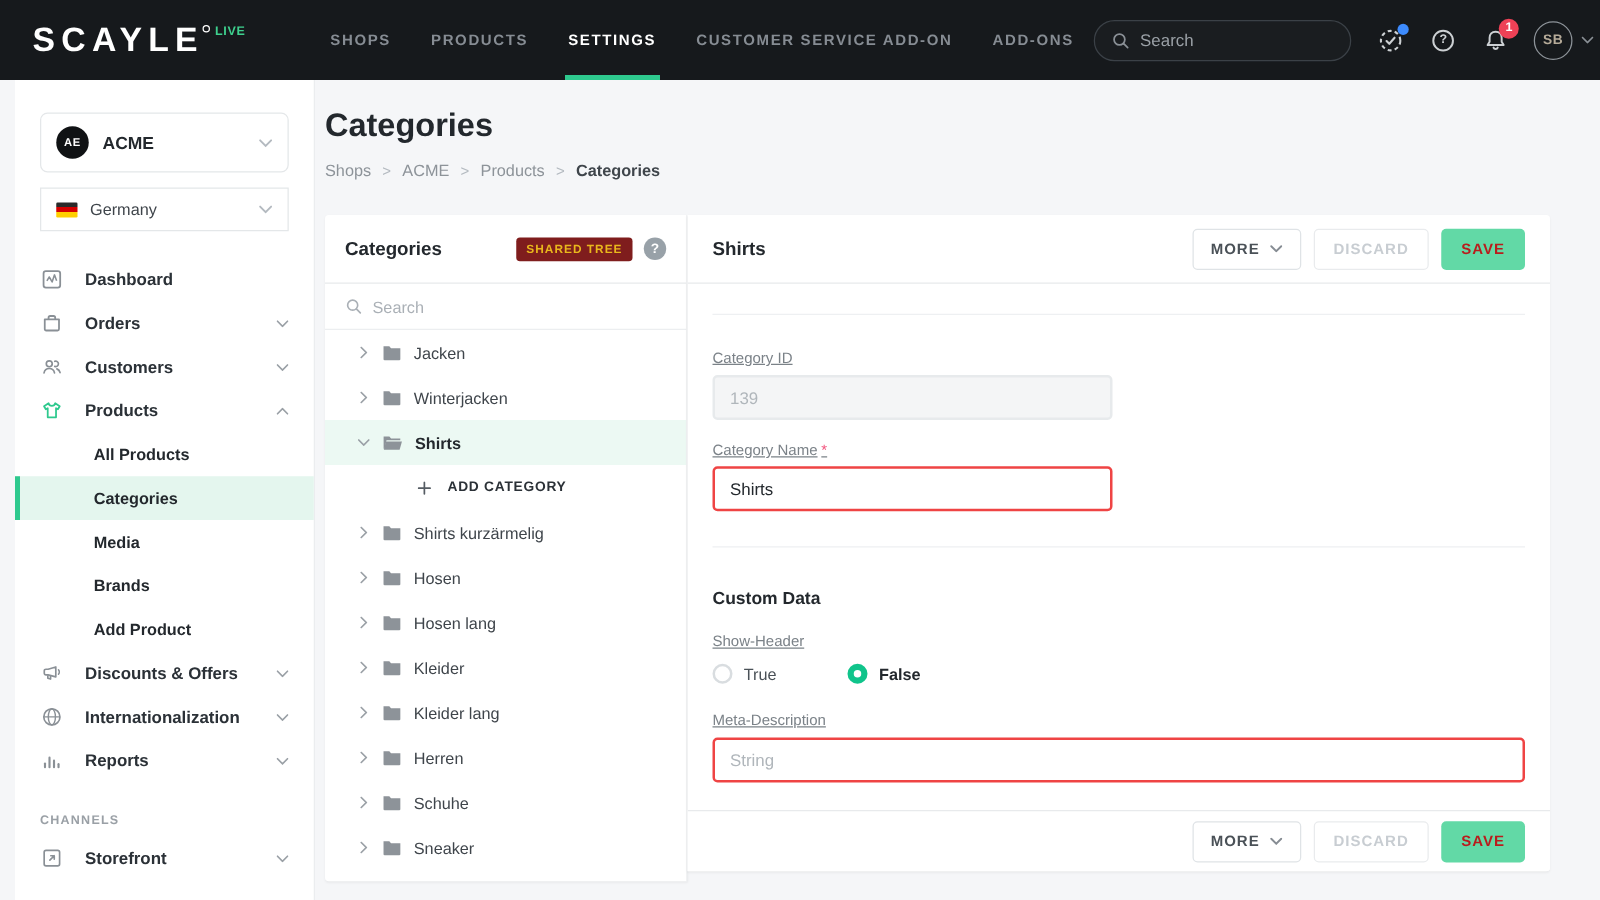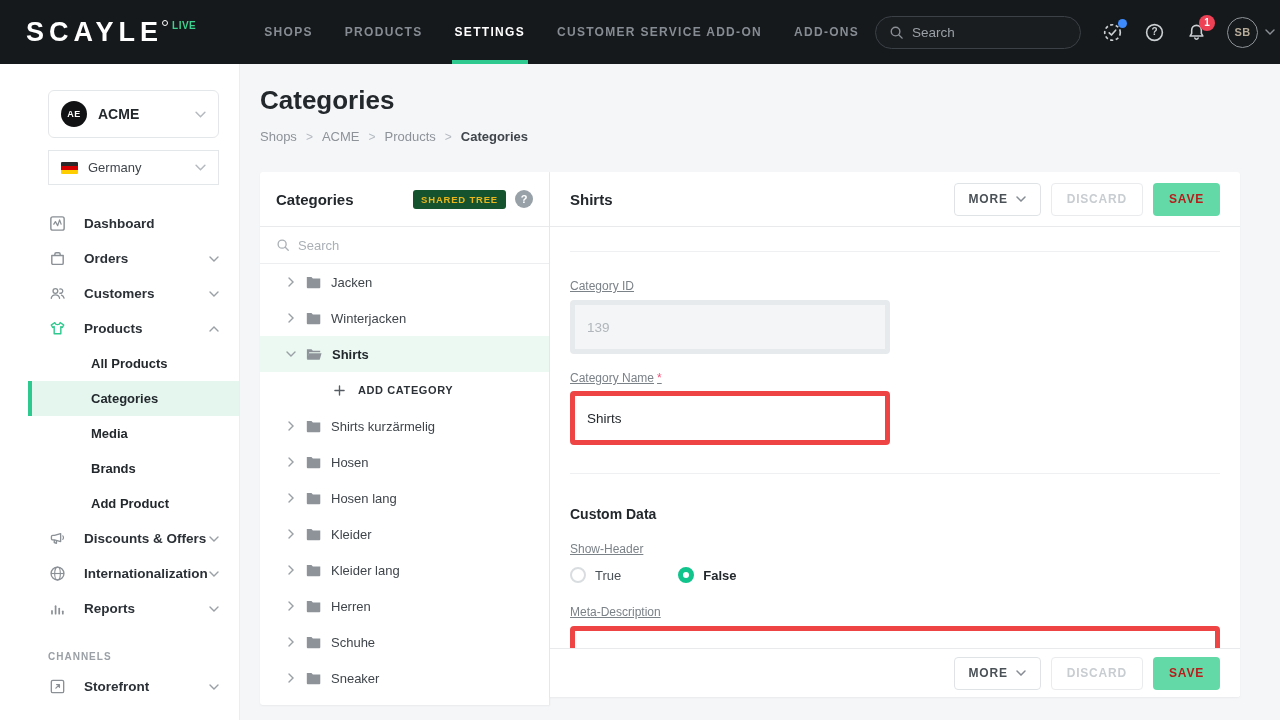--- a/index.html
+++ b/index.html
@@ -25,21 +25,21 @@
   .search-pill input::placeholder { color:#9aa0a6; }
   .tb-icon-btn { position:relative; margin-left:21px; color:#ccd0d3; cursor:pointer; }
   .dot-blue { position:absolute; top:-3px; right:-4px; width:9px; height:9px; border-radius:50%; background:#3d8bfd; }
   .badge-red { position:absolute; top:-7px; right:-8px; min-width:16px; height:16px; border-radius:8px; background:#ee4156; color:#fff; font-size:10px; font-weight:700; display:flex; align-items:center; justify-content:center; padding:0 4px; }
   .help-q { position:absolute; top:50%; left:50%; transform:translate(-50%,-52%); font-size:10px; font-weight:700; color:#ccd0d3; }
   .avatar-wrap { display:flex; align-items:center; margin-left:20px; cursor:pointer; }
   .avatar { width:31px; height:31px; border-radius:50%; border:1.5px solid #8d9399; color:#b6ab99; font-size:11px; font-weight:700; display:flex; align-items:center; justify-content:center; letter-spacing:.5px; }
   .avatar-chev { color:#8a9096; margin-left:7px; }
 
   
-  .sidebar { position:absolute; top:64px; left:0; width:240px; height:656px; background:#fff; border-right:1px solid #ebedef;padding-left:28px; }
+  .sidebar { position:absolute; top:64px; left:12px; width:240px; height:656px; background:#fff; border-right:1px solid #ebedef; }
   .shop-card { margin:26px 20px 0; height:48px; border:1px solid #e4e7e9; border-radius:6px; display:flex; align-items:center; padding:0 12px; cursor:pointer; }
   .shop-avatar { width:26px; height:26px; border-radius:50%; background:#101214; color:#fff; font-size:9px; font-weight:700; display:flex; align-items:center; justify-content:center; letter-spacing:.5px; }
   .shop-name { margin-left:11px; font-size:14px; font-weight:700; color:#23282d; flex:1; }
   .card-chev { color:#b4bac0; }
   .country-card { margin:12px 20px 16px; height:35px; border:1px solid #e4e7e9; border-radius:0; display:flex; align-items:center; padding:0 12px; cursor:pointer; }
   .flag-de { width:17px; height:12px; border-radius:1px; background:linear-gradient(#2a2a2a 0 33%, #d40000 33% 66%, #ffce00 66% 100%); }
   .country-name { margin-left:10px; font-size:13px; color:#3f454b; flex:1; }
   .snav { margin-top:21px; }
   .snav-item { height:35px; display:flex; align-items:center; padding:0 20px; font-size:13.5px; font-weight:600; color:#2b3137; cursor:pointer; }
   .snav-icon { width:19px; height:19px; color:#8a9096; margin-right:17px; flex:none; }
@@ -57,21 +57,21 @@
   .bc-item { cursor:pointer; }
   .bc-sep { color:#b4bac0; font-size:12px; }
   .bc-last { color:#3f454b; font-weight:700; }
 
   .panels { position:absolute; left:20px; top:108px; display:flex; align-items:flex-start; }
 
   
   .tree-panel { width:290px; height:533px; background:#fff; border-right:1px solid #e8eaec; border-radius:3px 0 0 3px; box-shadow:0 1px 2px rgba(0,0,0,.05); overflow:hidden; }
   .tree-header { height:55px; border-bottom:1px solid #e8eaec; display:flex; align-items:center; padding:0 16px; }
   .tree-title { font-size:15px; font-weight:700; color:#23282d; flex:1; }
-  .shared-badge { background:#14532d; color:#e9b71c; font-size:9.5px; font-weight:800; letter-spacing:.8px; padding:4px 8px; border-radius:3px; }
+  .shared-badge { background:#7f1d1d; color:#e9b71c; font-size:9.5px; font-weight:800; letter-spacing:.8px; padding:4px 8px; border-radius:3px; }
   .help-dot { width:18px; height:18px; border-radius:50%; background:#98a1a8; color:#fff; font-size:11px; font-weight:700; display:flex; align-items:center; justify-content:center; margin-left:9px; cursor:pointer; }
   .tree-search { height:37px; border-bottom:1px solid #eceef0; display:flex; align-items:center; padding:0 16px; color:#aab0b6; }
   .tree-search input { border:none; font-size:13px; color:#3f454b; margin-left:8px; width:200px; }
   .tree-search input::placeholder { color:#aab0b6; }
   .trow { height:36px; display:flex; align-items:center; padding-left:28px; font-size:13px; color:#3f454b; cursor:pointer; }
   .tchev { width:8px; color:#9aa0a6; margin-right:10px; flex:none; }
   .tchev.down svg { transform:rotate(90deg); }
   .tfolder { color:#8d9399; margin-right:10px; display:flex; flex:none; }
   .trow.selected { background:#ecf9f3; color:#23282d; font-weight:700; }
   .trow.action { padding-left:74px; font-size:11px; font-weight:700; letter-spacing:.6px; color:#2b3137; }
@@ -84,21 +84,21 @@
   .btn { height:33px; border-radius:4px; font-size:12px; font-weight:700; letter-spacing:.8px; display:inline-flex; align-items:center; justify-content:space-between; cursor:pointer; }
   .btn-more { border:1px solid #dfe3e6; background:#fff; color:#4a5157; padding:0 14px; gap:8px; }
   .btn-more svg { color:#868c93; }
   .btn-discard { border:1px solid #e9ebed; background:#fff; color:#c8cdd2; padding:0 15px; margin-left:10px; cursor:default; }
   .btn-save { background:#62d9a6; border:none; color:#b91c1c; padding:0 16px; margin-left:10px; }
   .detail-body { padding:0 20px; }
   .section-rule { border-top:1px solid #eef0f2; margin-top:24px; }
   .field-label { font-size:12px; color:#7b8288;text-decoration:underline; }
   .lbl-id { margin-top:27px; }
   .req { color:#f2547d; margin-left:3px; }
-  .text-input { height:54px; border:5px solid #ef4444; border-radius:4px; padding:0 12px; font-size:13.5px; color:#23282d; width:320px; background:#fff; }
+  .text-input { height:36px; border:2px solid #ef4444; border-radius:4px; padding:0 12px; font-size:13.5px; color:#23282d; width:320px; background:#fff; }
   .text-input::placeholder { color:#b0b6bb; }
   .text-input.disabled { background:#f4f5f6; border-color:#e7eaec; color:#b0b6bb; }
   .mt6 { margin-top:6px; } .mt7 { margin-top:7px; } .mt17 { margin-top:17px; }
   .rule2 { margin-top:28px; }
   .custom-heading { margin-top:32px; font-size:14px; font-weight:700; color:#23282d; }
   .lbl-show { margin-top:20px; }
   .radio-row { display:flex; gap:57px; margin-top:11px; }
   .radio-opt { display:flex; align-items:center; gap:9px; font-size:13px; color:#4a5157; cursor:pointer; }
   .radio { width:16px; height:16px; border-radius:50%; border:2px solid #d9dde0; background:#fff; flex:none; }
   .radio.checked { border:5px solid #10c48b; }

